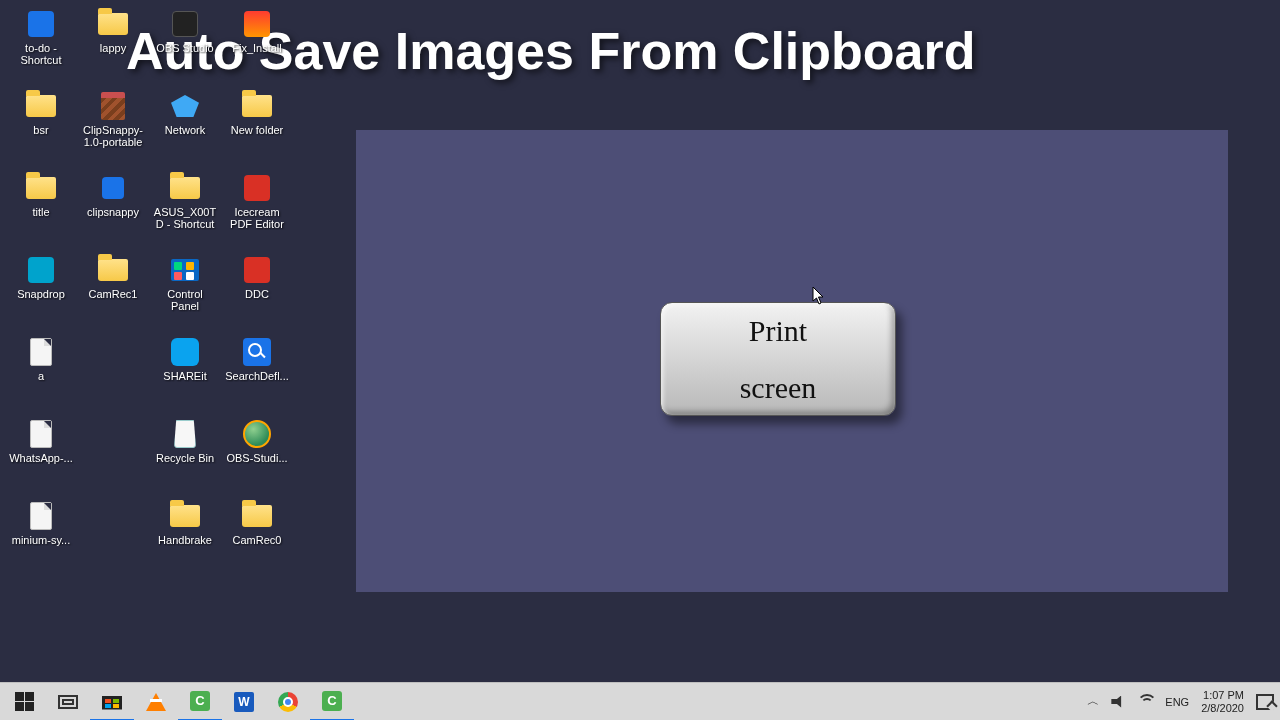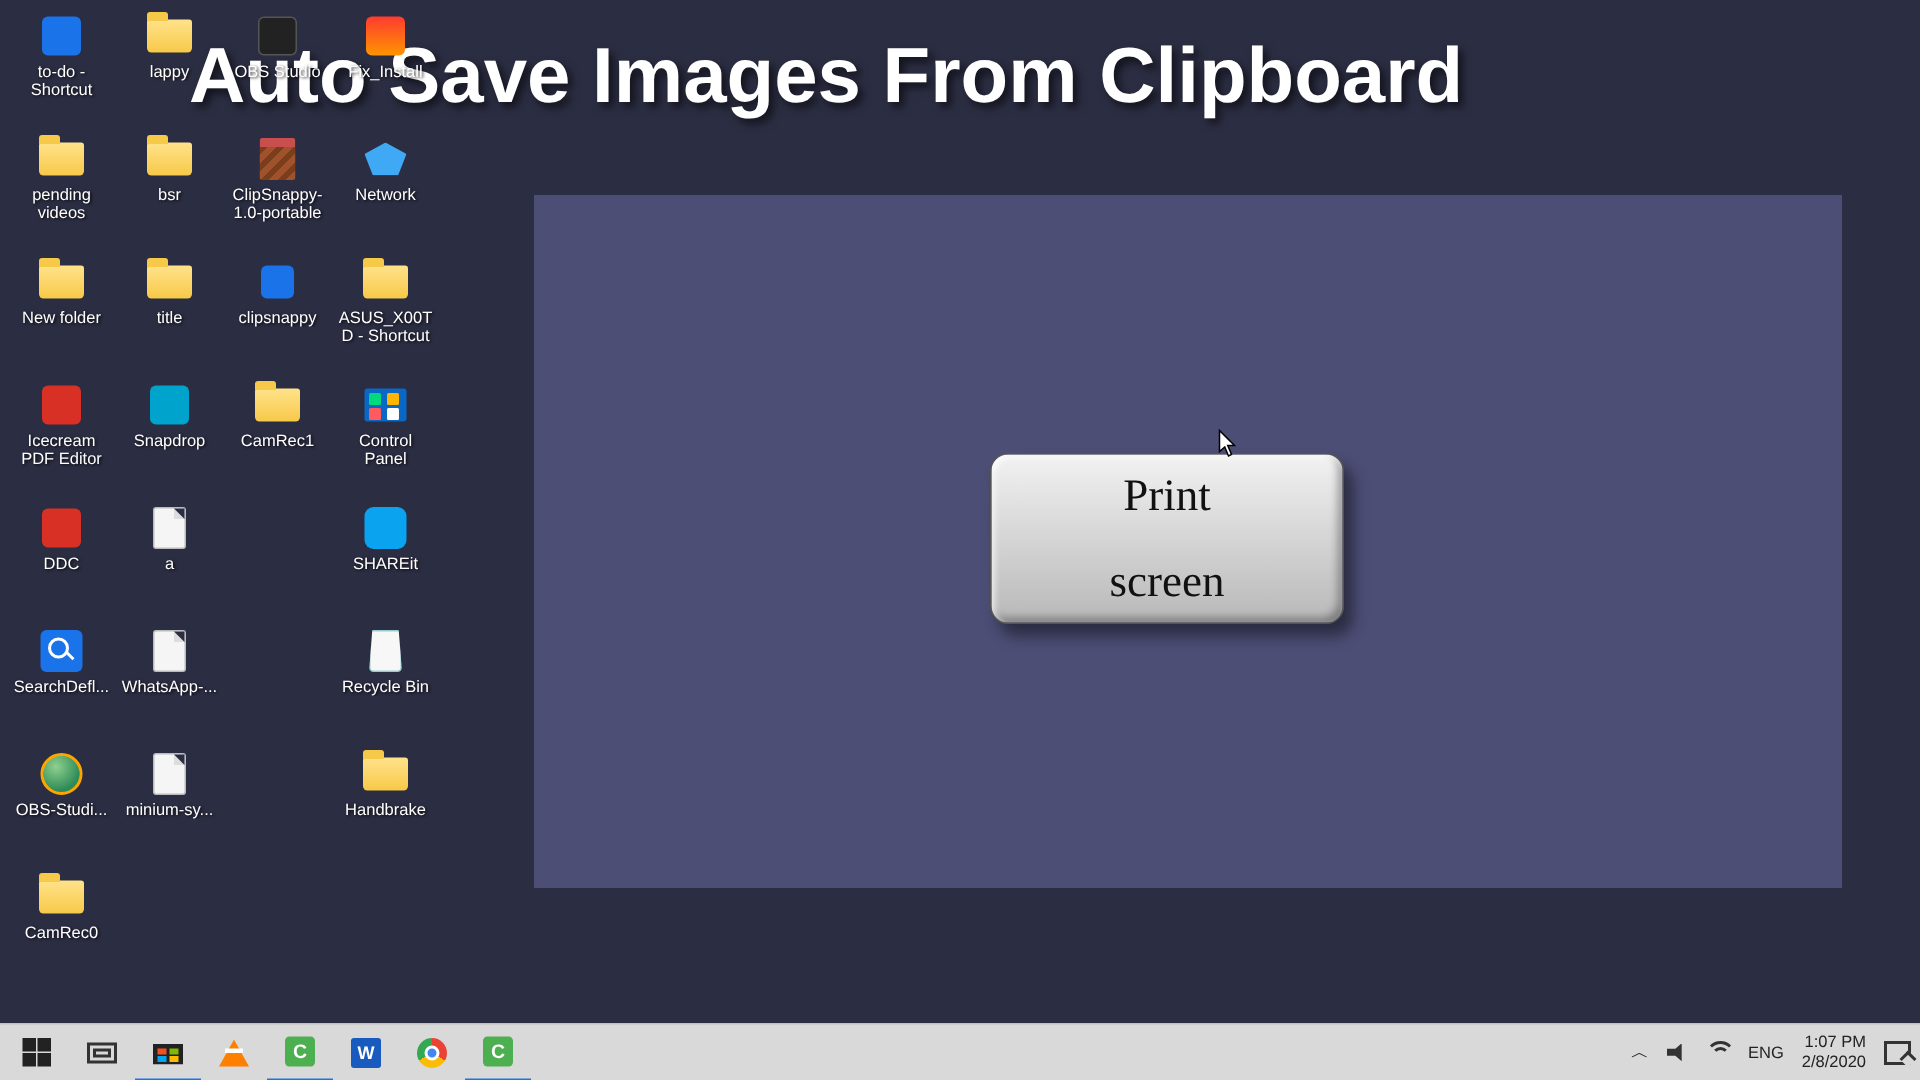--- a/index.html
+++ b/index.html
@@ -144,26 +144,20 @@
       <div class="desktop-icon">
         <div class="glyph">
           <div class="exe orange"></div>
         </div>
         <div class="label">Fix_Install</div>
       </div>
       <div class="desktop-icon">
         <div class="glyph">
           <div class="folder"></div>
         </div>
-        <div class="label">pending videos</div>
-      </div>
-      <div class="desktop-icon">
-        <div class="glyph">
-          <div class="folder"></div>
-        </div>
         <div class="label">bsr</div>
       </div>
       <div class="desktop-icon">
         <div class="glyph">
           <div class="rar"></div>
         </div>
         <div class="label">ClipSnappy-1.0-portable</div>
       </div>
       <div class="desktop-icon">
         <div class="glyph">

